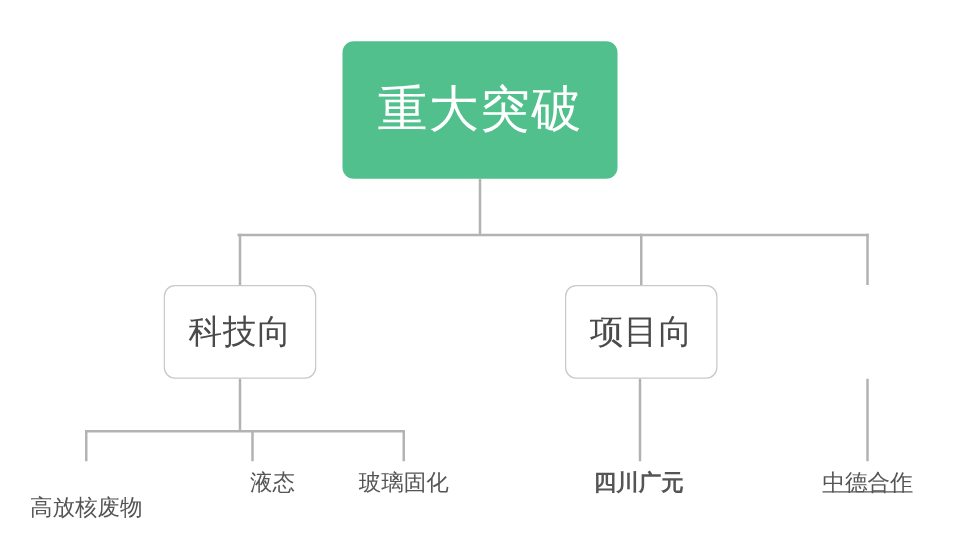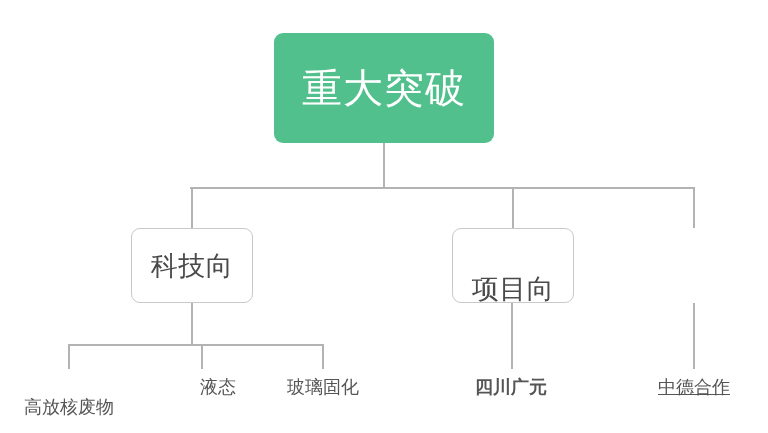--- a/index.html
+++ b/index.html
@@ -64,21 +64,21 @@
     justify-content: center;
     box-sizing: border-box;
   }
   .node-branch .node-label {
     color: #4a4a4a;
     font-size: 27px;
     line-height: 1;
     letter-spacing: 0.5px;
   }
   #node-tech   { left: 131px; }
-  #node-project{ left: 452px; align-items: flex-end; }
+  #node-project{ left: 452px; }
   #node-intl   { left: 631px; }
 
   
   .leaf {
     position: absolute;
     top: 378px;
     transform: translateX(-50%);
     white-space: nowrap;
     color: #555555;
     font-size: 18px;

